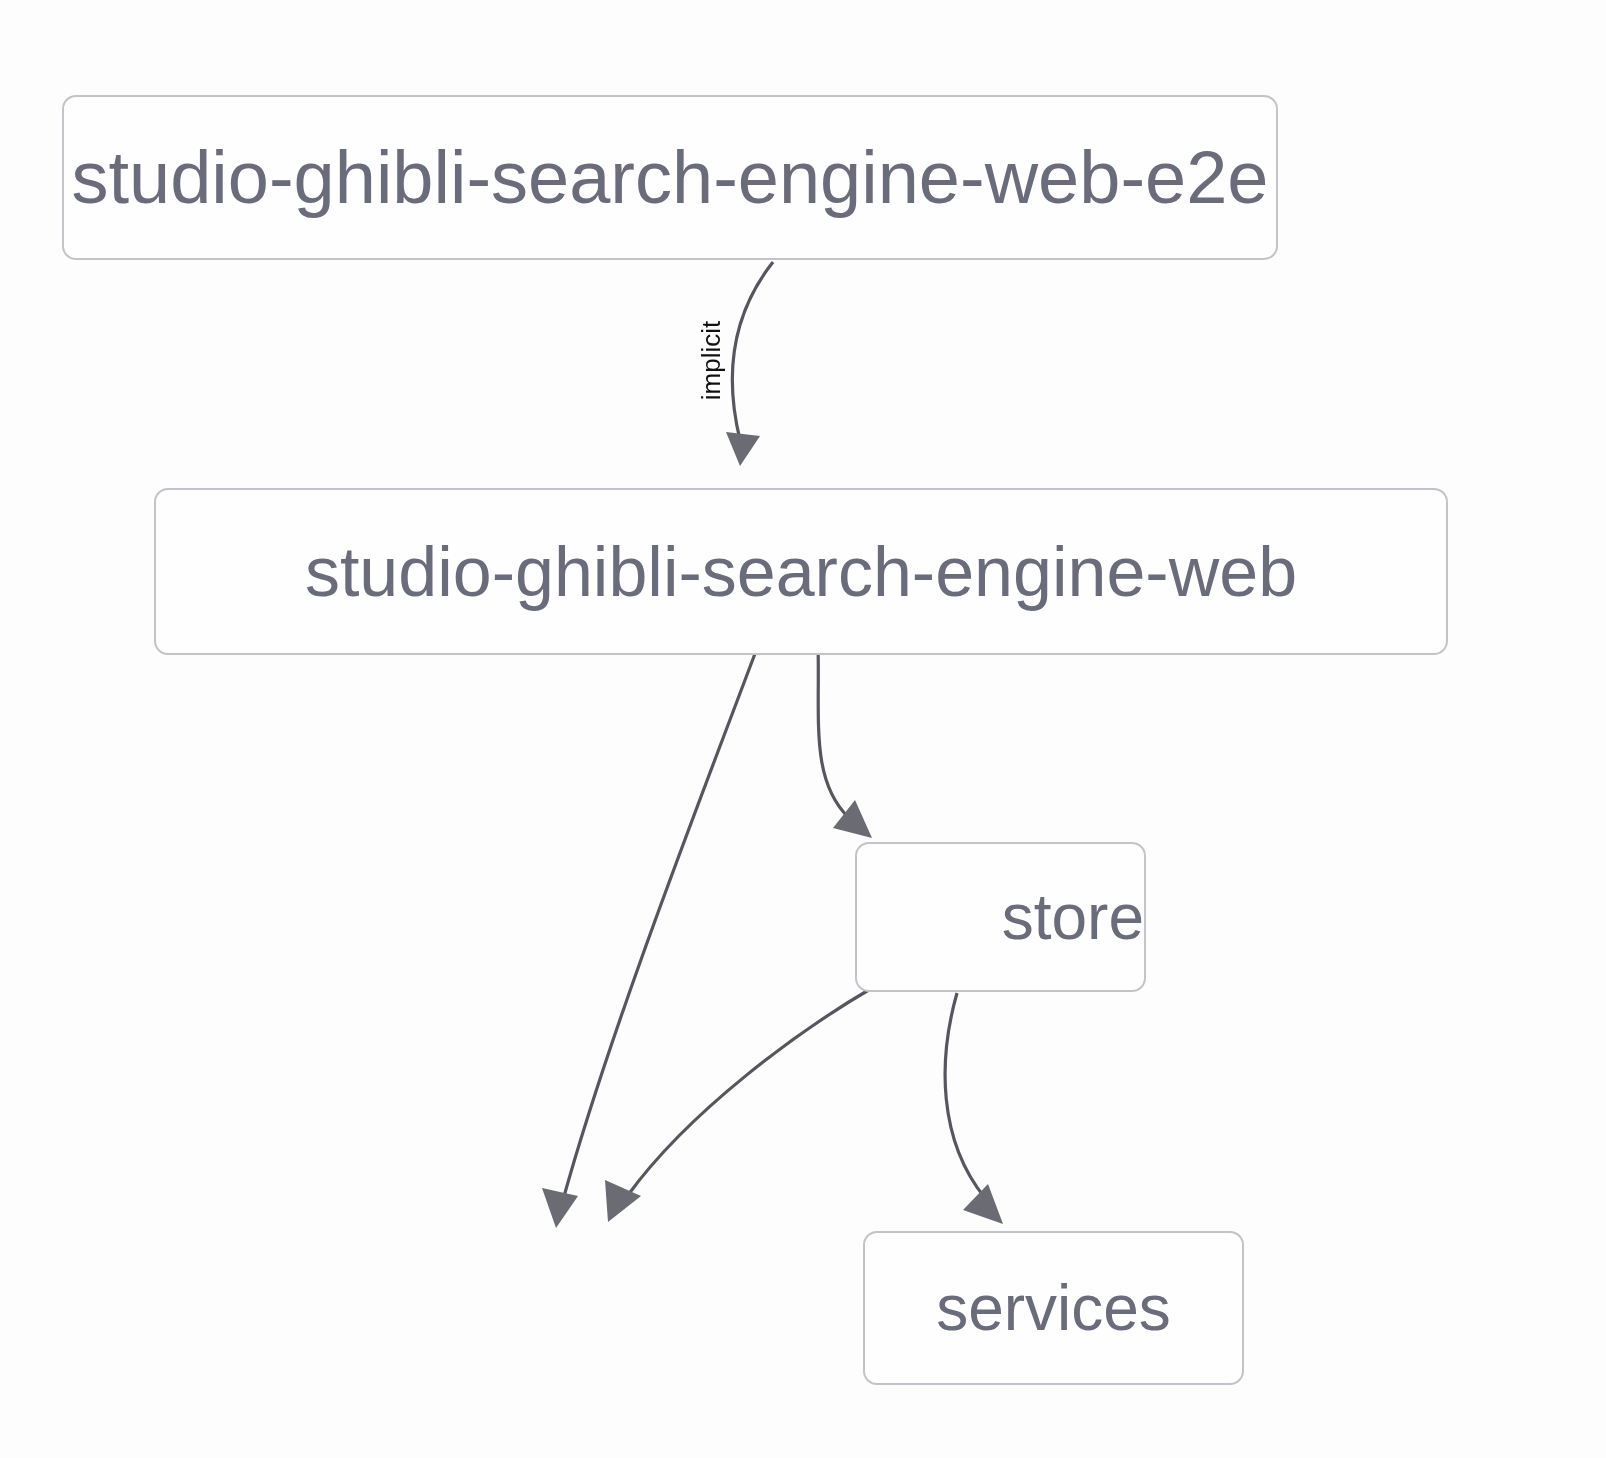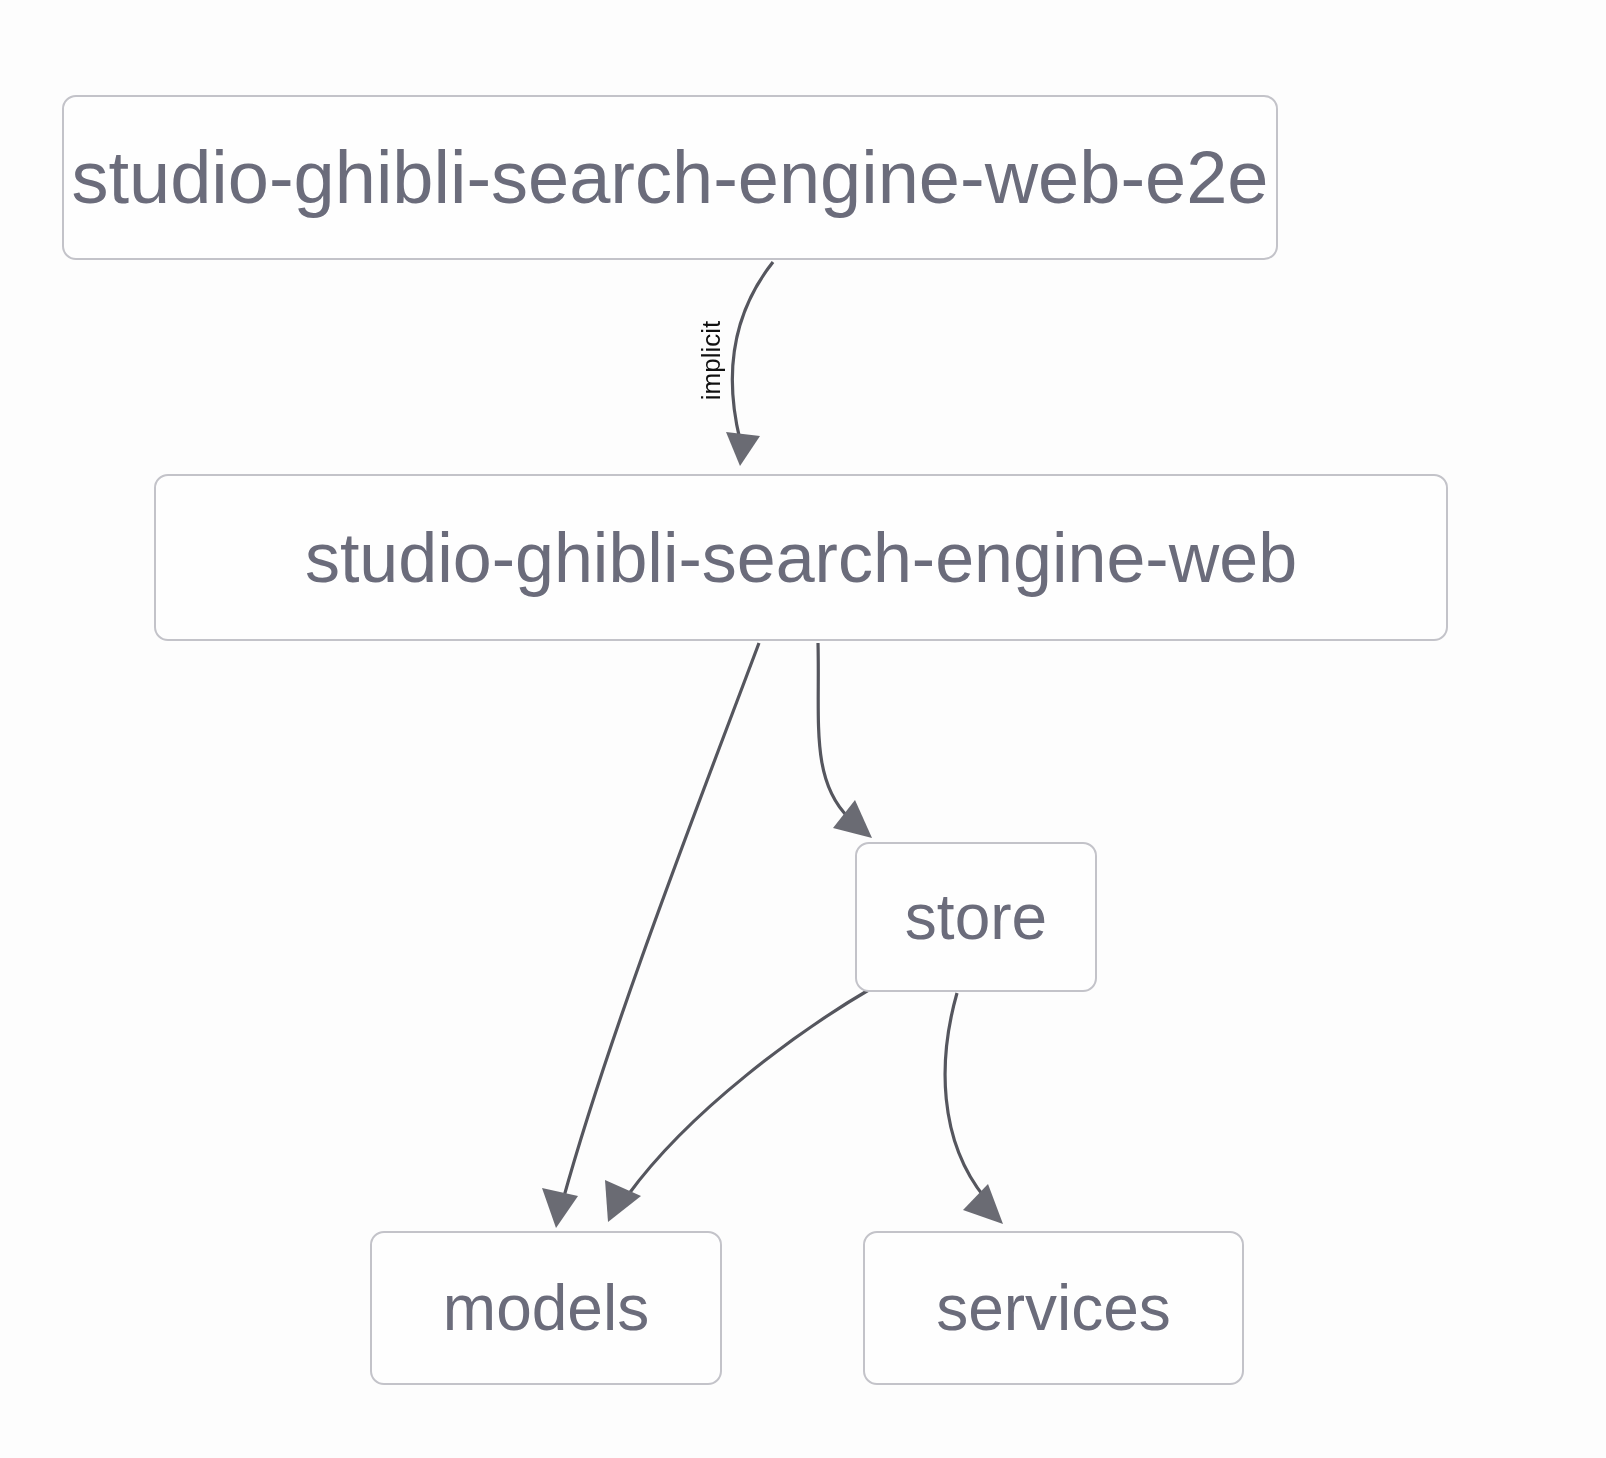--- a/index.html
+++ b/index.html
@@ -46,31 +46,32 @@
   #node-e2e {
     left: 62px;
     top: 95px;
     width: 1216px;
     height: 165px;
   }
   #node-e2e .node-label { font-size: 74px; }
 
   #node-web {
     left: 154px;
-    top: 474px;
+    top: 488px;
     width: 1294px;
     height: 167px;
   }
   #node-web .node-label { font-size: 70px; }
 
   #node-store {
     left: 855px;
     top: 842px;
-    width: 242px;
+    width: 291px;
     height: 150px;
+    justify-content: flex-end;
   }
   #node-store .node-label { font-size: 64px; }
 
   #node-models {
     left: 370px;
     top: 1231px;
     width: 352px;
     height: 154px;
   }
   #node-models .node-label { font-size: 64px; }
@@ -148,23 +149,20 @@
   </div>
 
   <div class="node" id="node-web">
     <span class="node-label">studio-ghibli-search-engine-web</span>
   </div>
 
   <div class="node" id="node-store">
     <span class="node-label">store</span>
   </div>
 
-  <div class="node" id="node-models">
-    <span class="node-label">models</span>
-  </div>
 
   <div class="node" id="node-services">
     <span class="node-label">services</span>
   </div>
 
   <div class="edge-label" id="edge-label-implicit">implicit</div>
 
 </div>
 
 </body></html>

